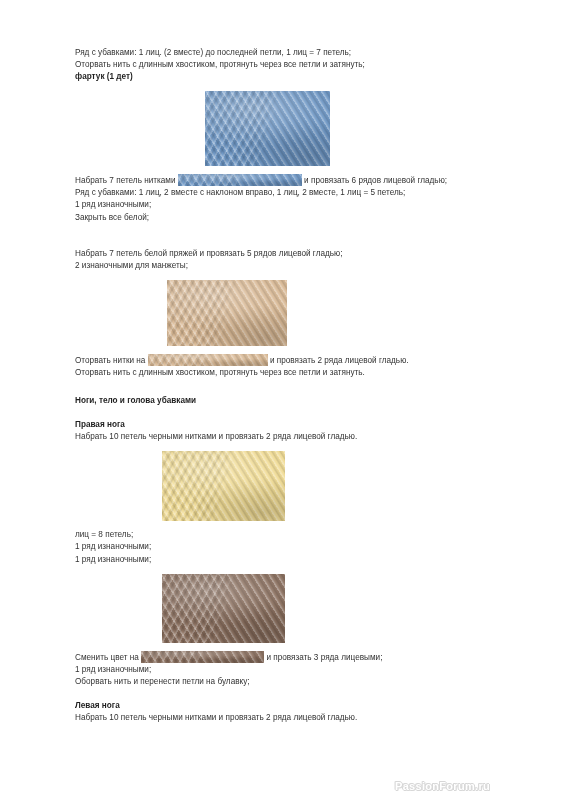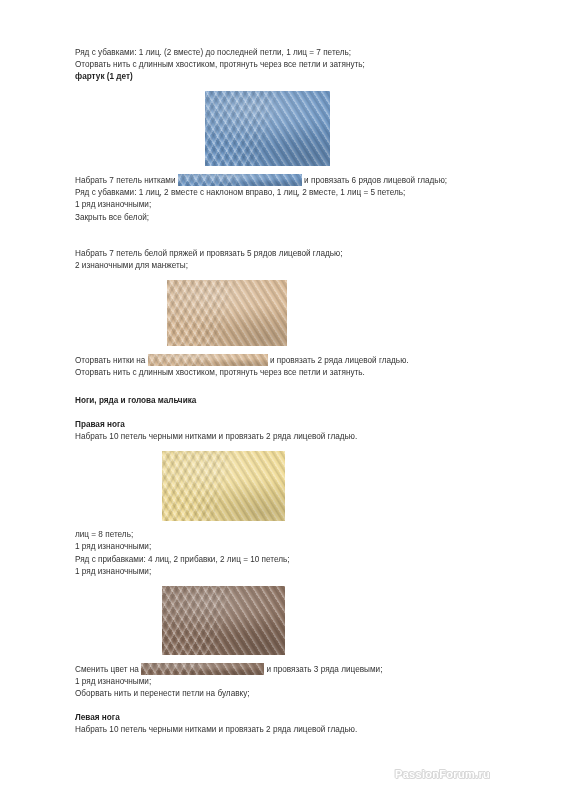--- a/index.html
+++ b/index.html
@@ -91,21 +91,21 @@
   
   .swatch-inline {
     display: inline-block;
     vertical-align: -3px;
     height: 12px;
   }
 
   .wm {
     position: absolute;
     right: 12px;
-    bottom: 20px;
+    bottom: 8px;
     font-family: "Liberation Sans", sans-serif;
     font-size: 11px;
     font-weight: bold;
     letter-spacing: 0.3px;
     color: #ffffff;
     text-shadow:
       -1px 0 #d7d7d7, 1px 0 #d7d7d7,
       0 -1px #d7d7d7, 0 1px #d7d7d7,
       1px 1px #dddddd, -1px -1px #dddddd;
     user-select: none;
@@ -158,38 +158,37 @@
       <span>Оторвать нитки на</span>
       <span class="swatch swatch-inline swatch-beige" style="width:120px;">
         <span class="sheen"></span>
       </span>
       <span>и провязать 2 ряда лицевой гладью.</span>
     </div>
     <div class="line">Оторвать нить с длинным хвостиком, протянуть через все петли и затянуть.</div>
 
     <div class="spacer-lg"></div>
 
-    <div class="line bold">Ноги, ряда и голова мальчика</div>
+    <div class="line bold">Ноги, тело и голова убавками</div>
 
     <div class="spacer-md"></div>
 
     <div class="line bold">Правая нога</div>
     <div class="line">Набрать 10 петель черными нитками и провязать 2 ряда лицевой гладью.</div>
 
     <div class="spacer-sm"></div>
 
     <div class="swatch swatch-block swatch-yellow" style="width:123px;height:70px;margin-left:87px;">
       <span class="sheen"></span>
     </div>
 
     <div class="spacer-sm"></div>
 
     <div class="line">лиц = 8 петель;</div>
     <div class="line">1 ряд изнаночными;</div>
-    <div class="line">Ряд с прибавками: 4 лиц, 2 прибавки, 2 лиц = 10 петель;</div>
     <div class="line">1 ряд изнаночными;</div>
 
     <div class="spacer-sm"></div>
 
     <div class="swatch swatch-block swatch-brown" style="width:123px;height:69px;margin-left:87px;">
       <span class="sheen"></span>
     </div>
 
     <div class="spacer-sm"></div>
 

